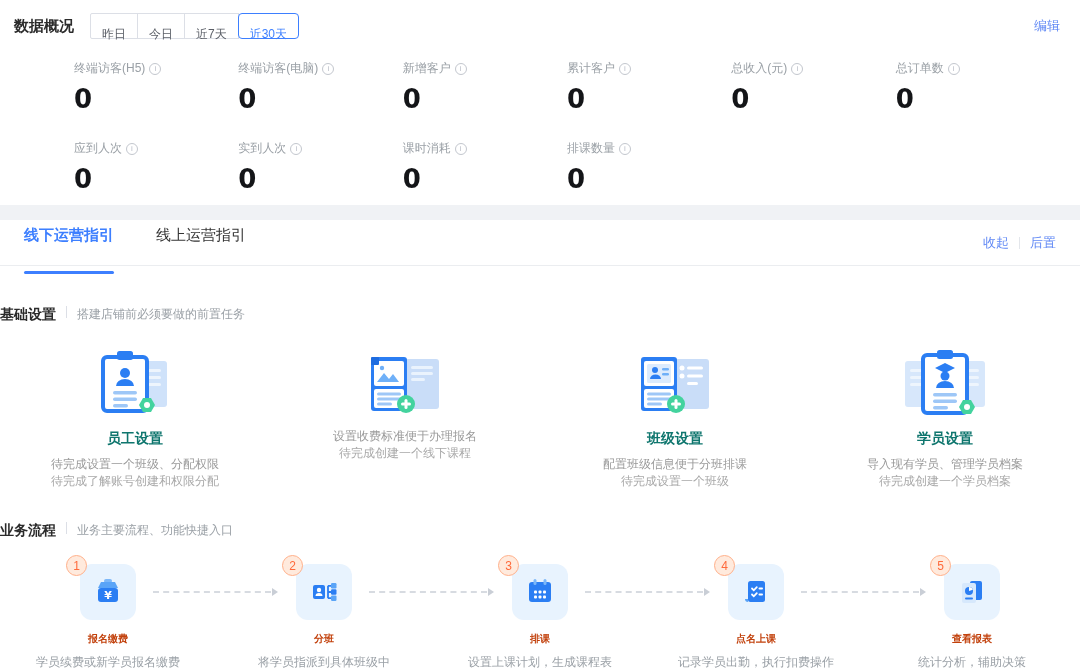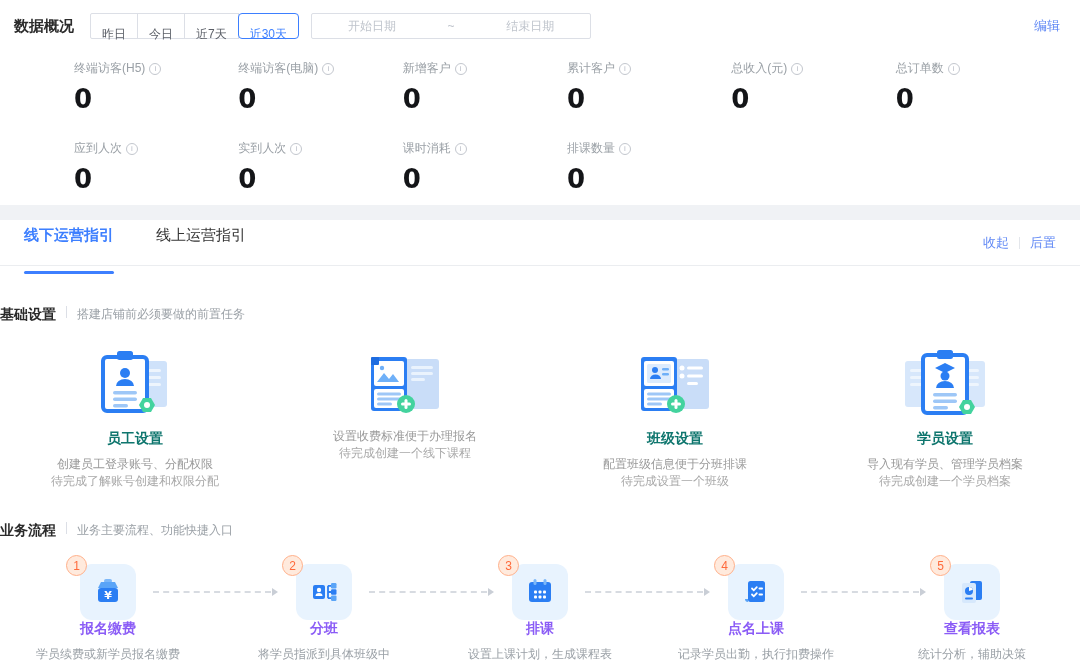--- a/index.html
+++ b/index.html
@@ -91,39 +91,34 @@
     color:#ff6a3b; font-size:12px; line-height:20px; text-align:center; z-index:2;
   }
   .step:not(.last)::after {
     content:""; position:absolute; top:27px; left:calc(50% + 45px);
     width:calc(100% - 98px); border-top:2px dashed #d7dbe1;
   }
   .step:not(.last)::before {
     content:""; position:absolute; top:24px; left:calc(150% - 52px);
     border:4px solid transparent; border-left:6px solid #c9ced6;
   }
-  .step-title { font-size:14px; font-weight:bold; color:#8b5cf6; }
+  .step-title { margin-top:12px; font-size:10px; font-weight:bold; color:#c2410c; }
   .step-desc { margin-top:8px; font-size:12px; color:#9aa0a6; line-height:16px; }
 </style>
 </head>
 <body>
 
 <div class="panel panel-top">
   <div class="ov-header">
     <div class="ov-title">数据概况</div>
     <div class="seg">
       <button class="seg-btn">昨日</button>
       <button class="seg-btn">今日</button>
       <button class="seg-btn">近7天</button>
       <button class="seg-btn active">近30天</button>
-    </div>
-    <div class="date-range">
-      <span>开始日期</span>
-      <span>~</span>
-      <span>结束日期</span>
     </div>
     <div class="flex-spacer"></div>
     <a class="link">编辑</a>
   </div>
 
   <div class="stats">
     <div class="stat">
       <div class="stat-label">
           <span>终端访客(H5)</span>
           <span class="info-icon"></span>
@@ -226,21 +221,21 @@
           <circle cx="36" cy="24" r="5" fill="#2b7ef3"></circle>
           <path d="M27 37 a9 7 0 0 1 18 0 z" fill="#2b7ef3"></path>
           <rect x="24" y="42" width="24" height="3.5" rx="1.75" fill="#9ec7f7"></rect>
           <rect x="24" y="48.5" width="24" height="3.5" rx="1.75" fill="#9ec7f7"></rect>
           <rect x="24" y="55" width="15" height="3.5" rx="1.75" fill="#9ec7f7"></rect>
           <polygon points="50,56 54,49 62,49 66,56 62,63 54,63" fill="#43d39e"></polygon>
           <circle cx="58" cy="56" r="3" fill="#fff"></circle>
         </svg>
       </div>
       <div class="card-title">员工设置</div>
-      <div class="card-desc">创建员工登录账号、分配权限</div>
+      <div class="card-desc">待完成设置一个班级、分配权限</div>
       <div class="card-todo">待完成了解账号创建和权限分配</div>
     </div>
 
     <div class="card">
       <div class="card-icon">
         <svg width="92" height="70" viewBox="0 0 92 70">
           <rect x="46" y="10" width="34" height="50" rx="3" fill="#c9ddf8"></rect>
           <rect x="52" y="17" width="22" height="3" rx="1.5" fill="#eaf3fd"></rect>
           <rect x="52" y="23" width="22" height="3" rx="1.5" fill="#eaf3fd"></rect>
           <rect x="52" y="29" width="14" height="3" rx="1.5" fill="#eaf3fd"></rect>

